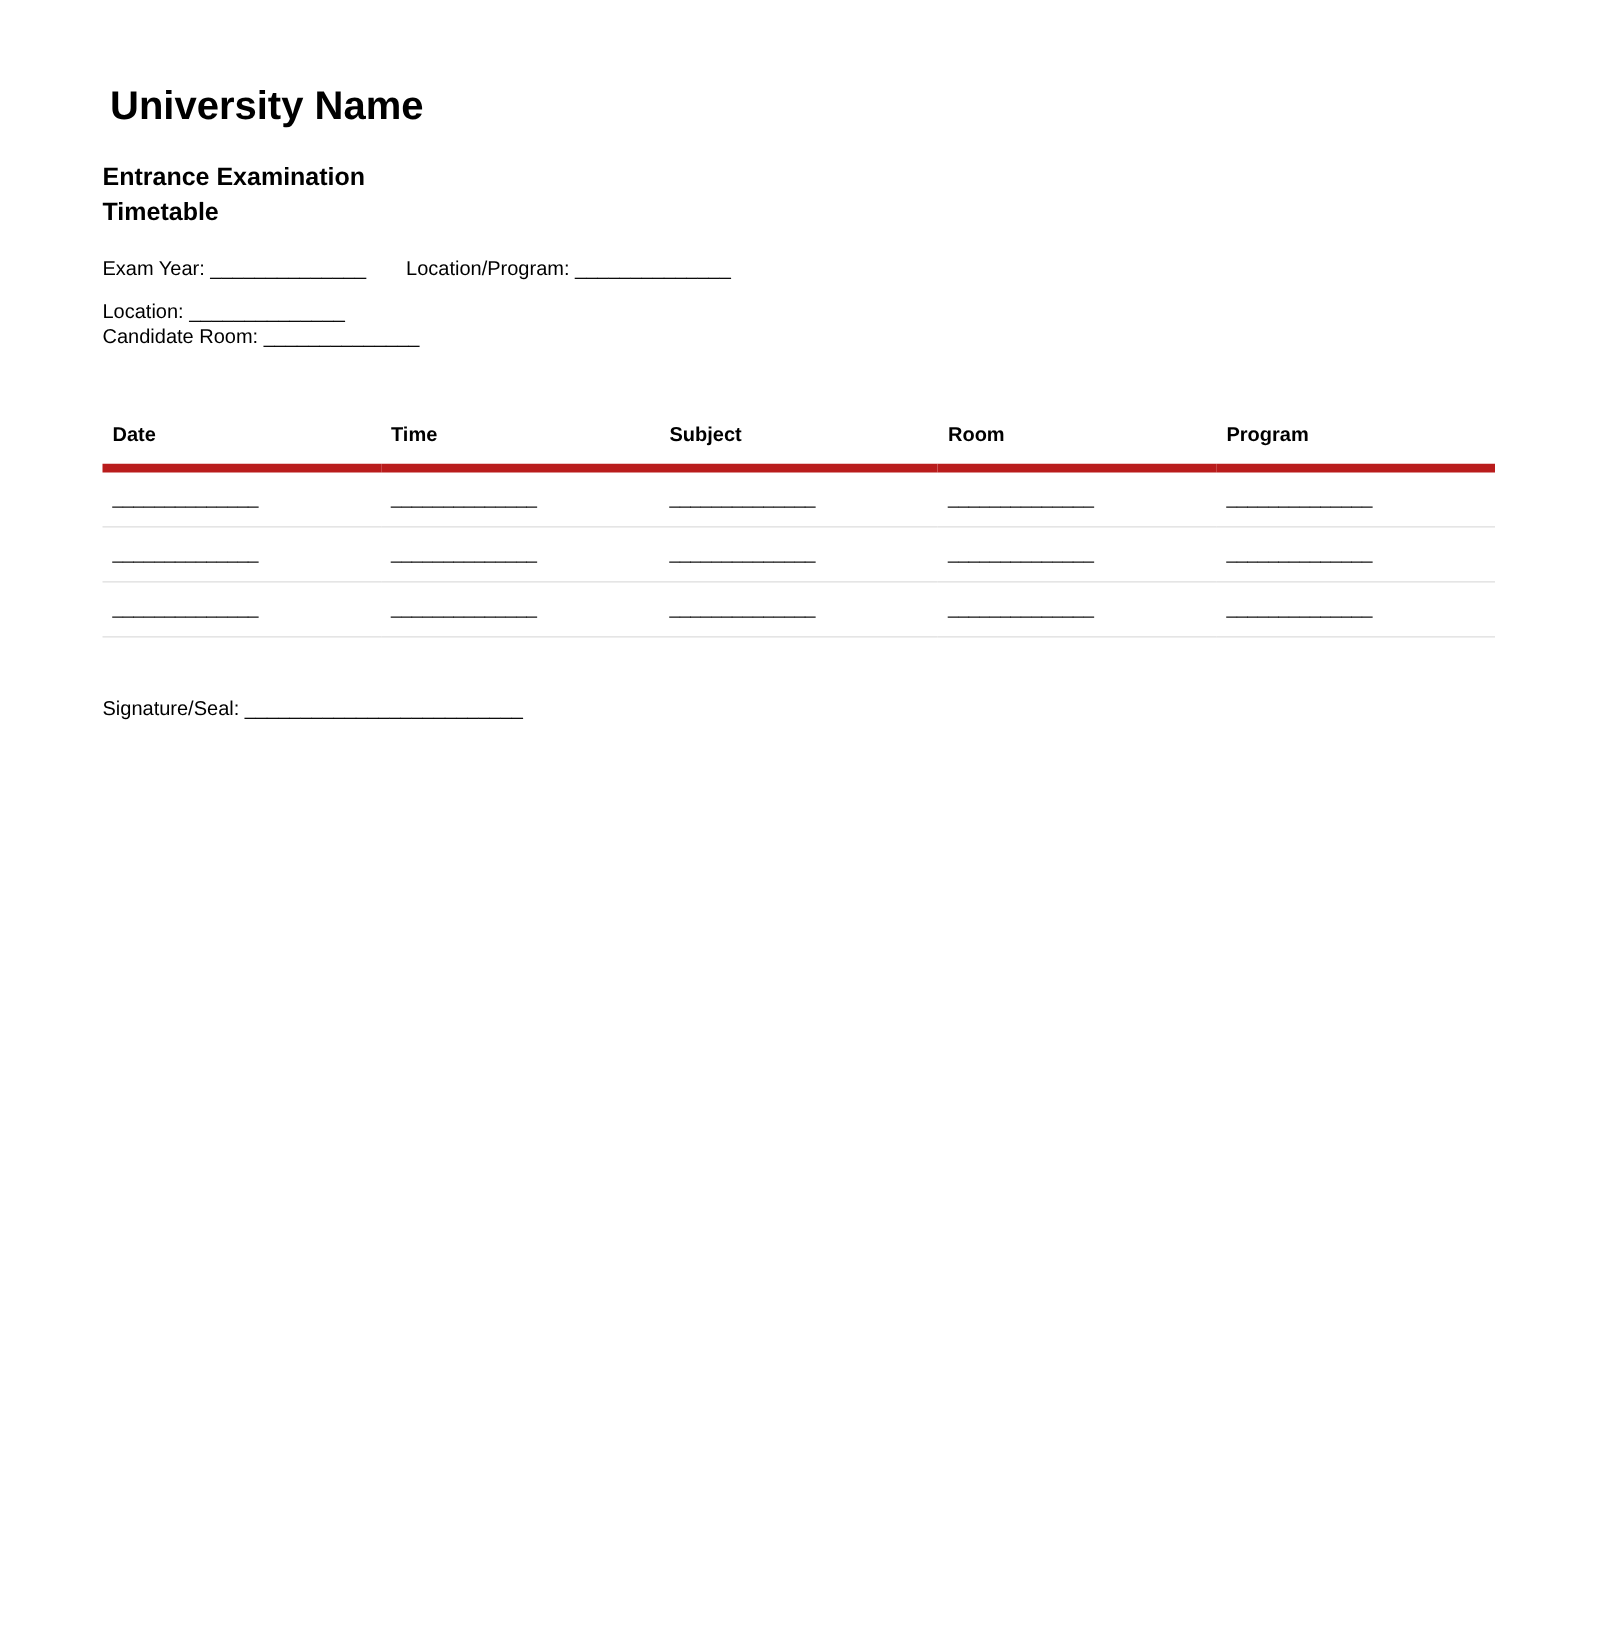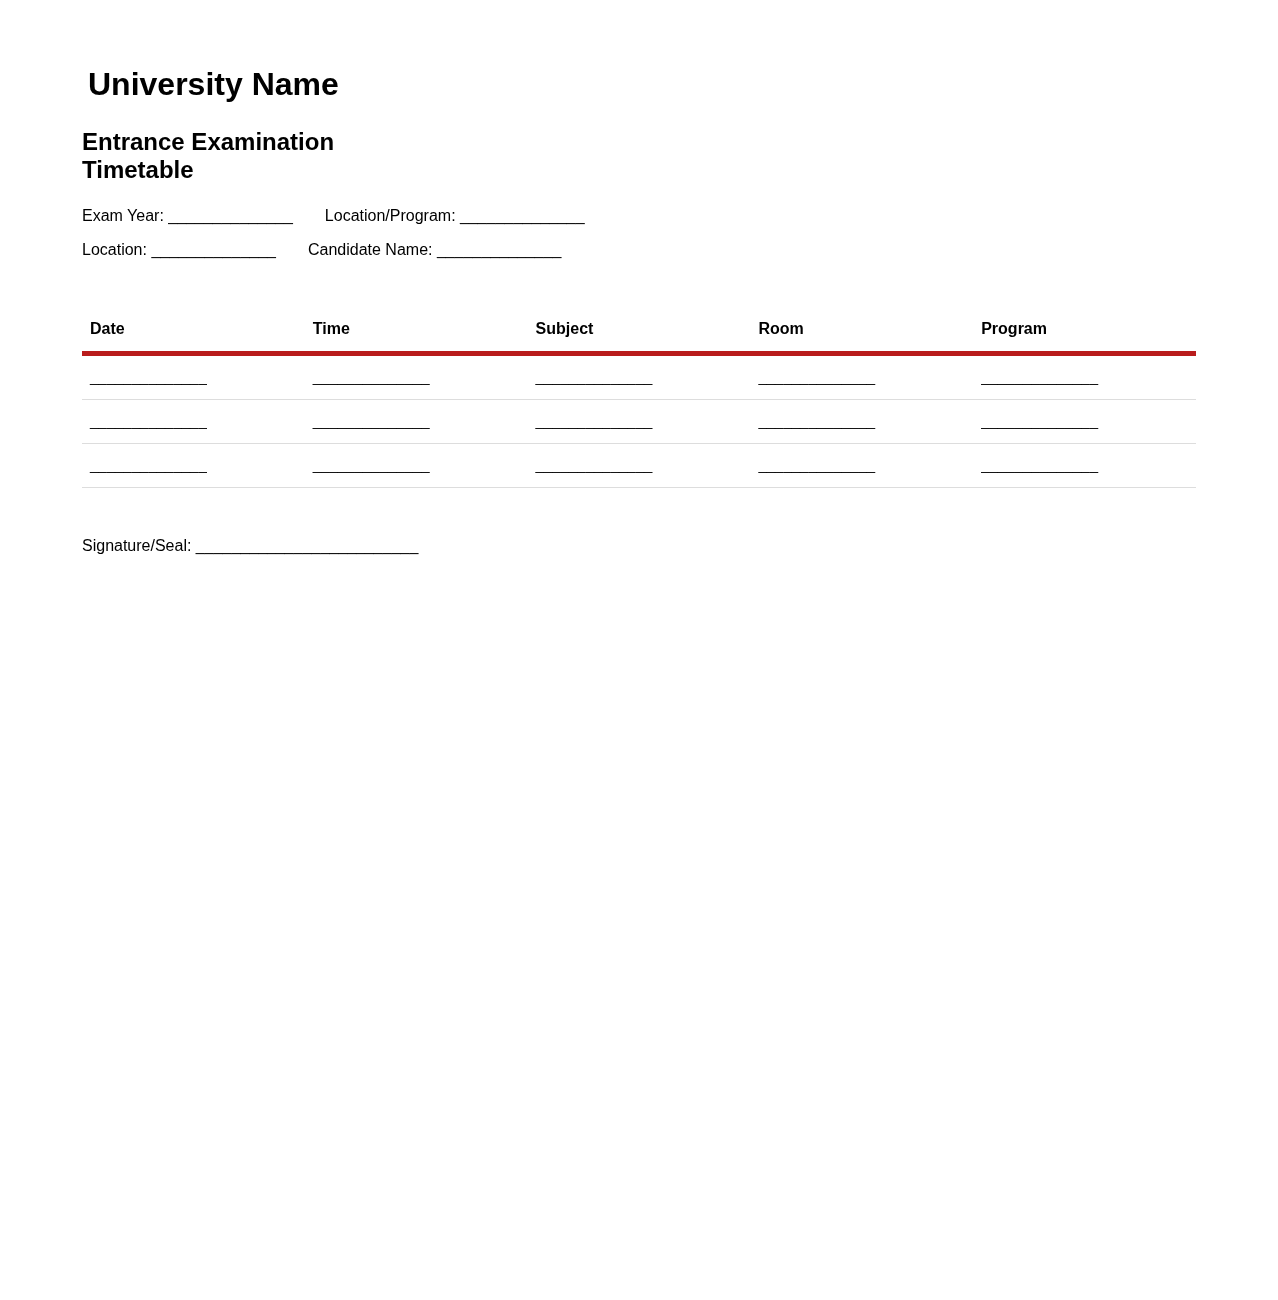--- a/index.html
+++ b/index.html
@@ -1,43 +1,43 @@
 <!DOCTYPE html>
 <html><head>
 <meta charset="utf-8">
 <style>
   html, body { margin: 0; padding: 0; background: #ffffff; }
   body { width: 1278px; height: 1300px; font-family: "Liberation Sans", sans-serif; color: #000; }
   .page { padding: 58px 82px 0 82px; width: 1114px; }
   h1 { font-size: 32px; font-weight: bold; margin: 6px; line-height: 40px; }
-  h2 { font-size: 24px; font-weight: bold; margin: 24px 0 0 0; line-height: 28px; width: 300px; }
+  h2 { font-size: 20px; font-weight: bold; margin: 24px 0 0 0; line-height: 28px; width: 300px; }
   .meta-row { font-size: 16px; line-height: 20px; display: flex; }
   .meta-row.first { margin-top: 22px; align-items: center; }
-  .meta-row.second { margin-top: 14px; }
+  .meta-row.second { margin-top: 14px; flex-direction: column; }
   .meta-field { margin-right: 32px; white-space: pre; }
   table { border-collapse: collapse; width: 1114px; margin-top: 48px; font-size: 16px; }
-  th { text-align: left; font-weight: bold; padding: 11px 8px 12px 8px; border-bottom: 5px solid #b91c1c; width: 20%; line-height: 20px; }
+  th { text-align: left; font-weight: bold; padding: 11px 8px 12px 8px; border-bottom: 7px solid #b91c1c; width: 20%; line-height: 20px; }
   td { padding: 11px 8px 12px 8px; border-bottom: 1px solid #dddddd; line-height: 20px; white-space: pre; font-size: 15px; }
   .notes { font-size: 16px; margin-top: 30px; line-height: 20px; white-space: pre; }
   .sig { font-size: 16px; margin-top: 48px; line-height: 20px; white-space: pre; }
 </style>
 </head>
 <body>
 
 <div class="page">
   <h1>University Name</h1>
   <h2>Entrance Examination Timetable</h2>
 
   <div class="meta-row first">
     <span class="meta-field"><span>Exam Year:</span> <span>______________</span></span>
     <span class="meta-field"><span>Location/Program:</span> <span>______________</span></span>
   </div>
   <div class="meta-row second">
     <span class="meta-field"><span>Location:</span> <span>______________</span></span>
-    <span class="meta-field"><span>Candidate Name:</span> <span>______________</span></span>
+    <span class="meta-field"><span>Candidate Room:</span> <span>______________</span></span>
   </div>
 
   <table>
     <thead>
       <tr>
         <th>Date</th>
         <th>Time</th>
         <th>Subject</th>
         <th>Room</th>
         <th>Program</th>

